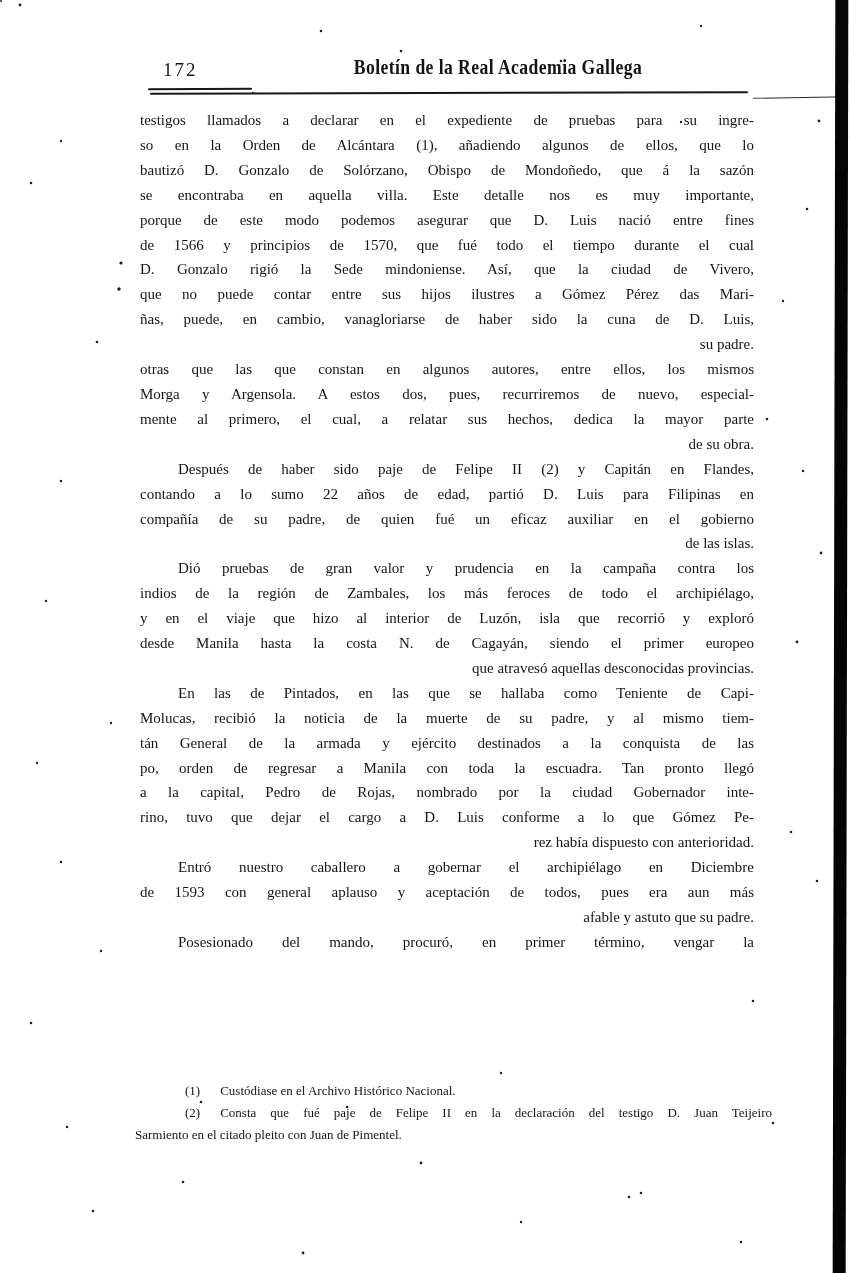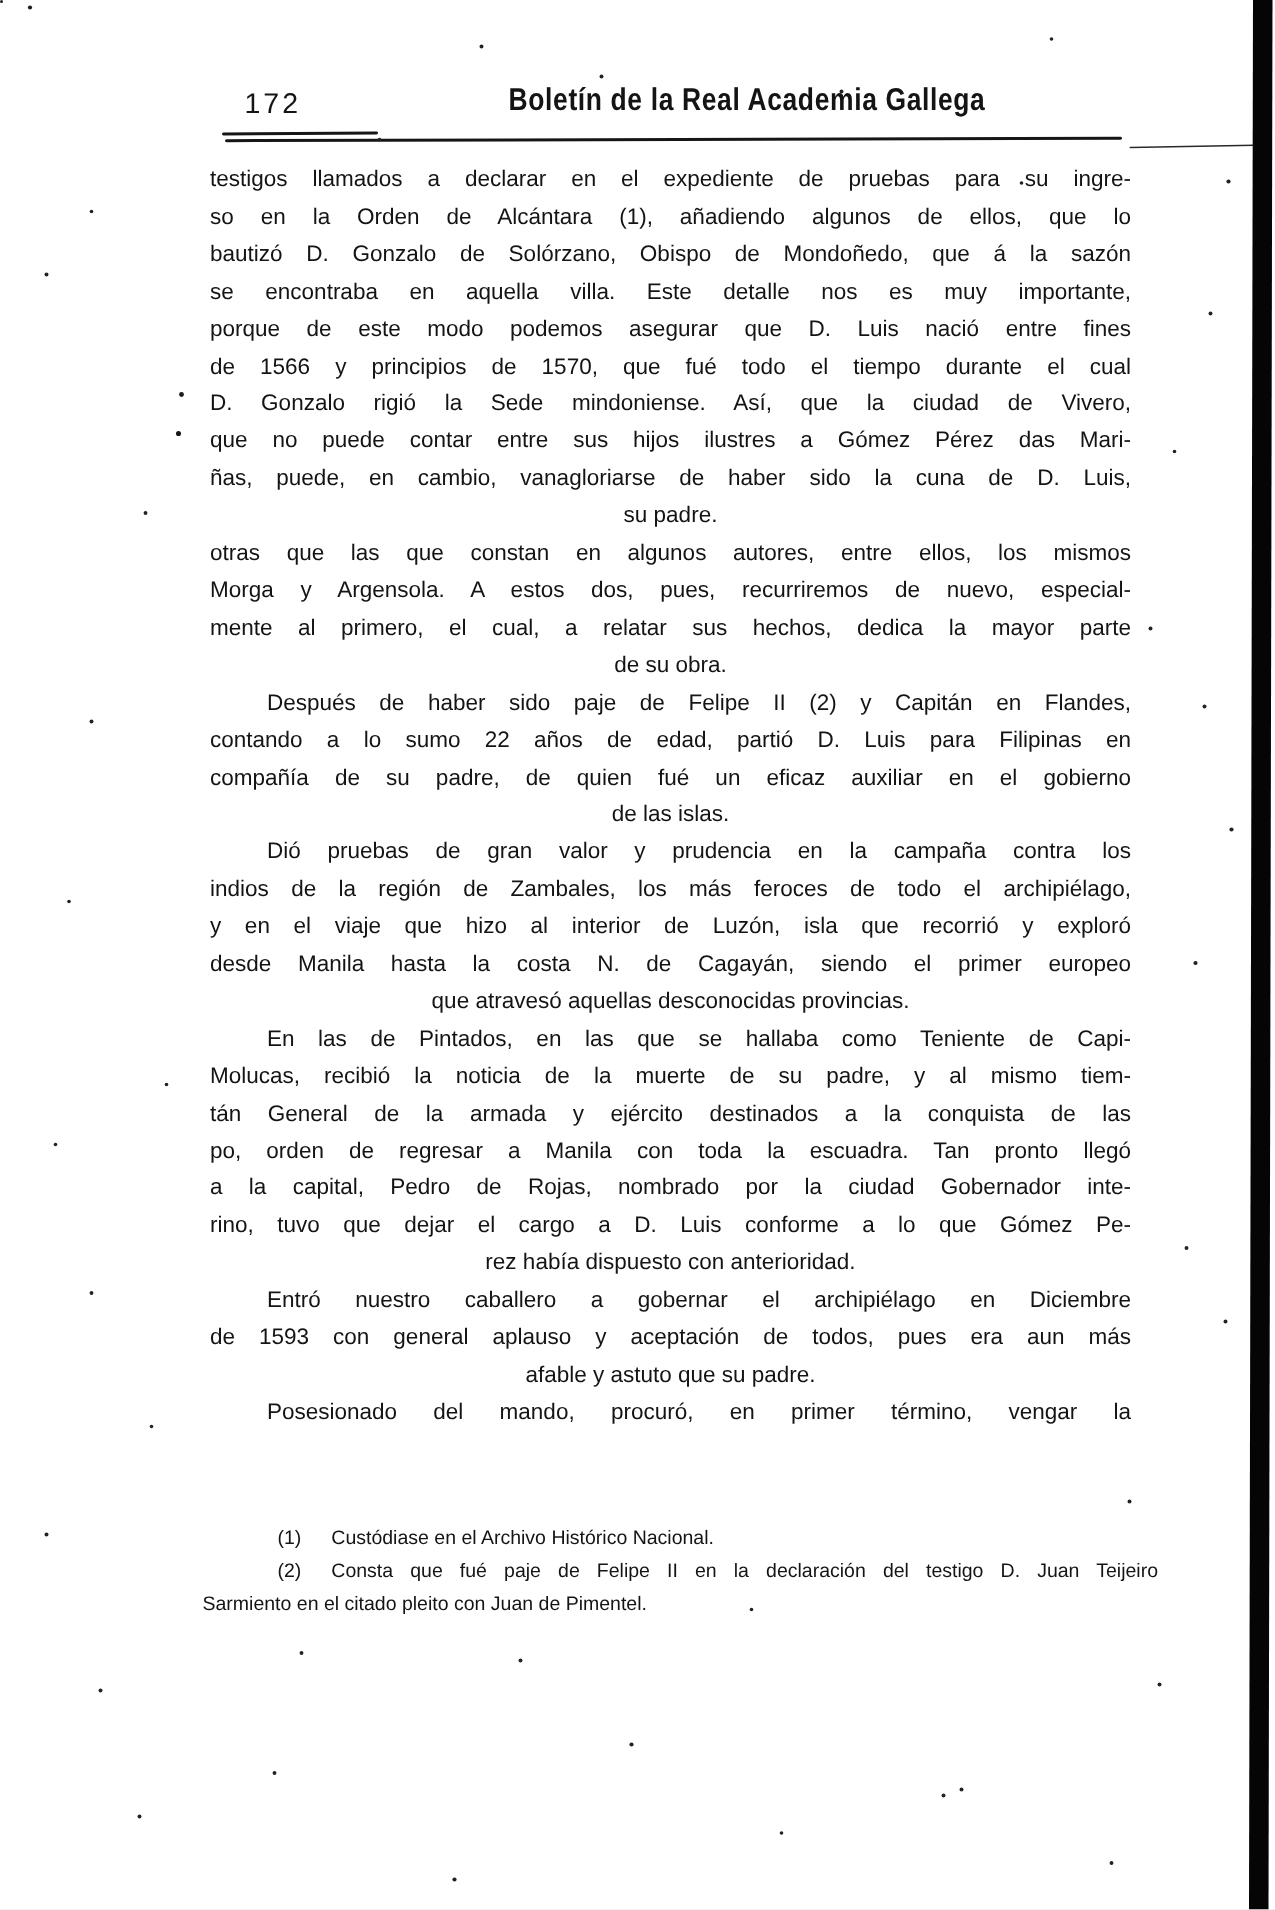--- a/index.html
+++ b/index.html
@@ -1,44 +1,44 @@
 <!DOCTYPE html>
 <html><head>
 <meta charset="utf-8">
 <style>
   html,body{margin:0;padding:0;background:#e8e8e8;}
   .page{
     position:relative;width:850px;height:1273px;background:#ffffff;
-    overflow:hidden;font-family:Liberation Sans, sans-serif;
+    overflow:hidden;font-family:Liberation Serif, serif;
     color:#141414;
   }
   
   .page-num{
     position:absolute;left:163px;top:59px;font-size:19px;letter-spacing:2px;
   }
   .header-title{
     position:absolute;left:498px;top:55px;font-size:21px;font-weight:bold;
     white-space:nowrap;transform:translateX(-50%) scaleX(0.84);
     transform-origin:center top;letter-spacing:0.5px;
   }
   .rule{position:absolute;background:#161616;border-radius:1px;}
   .rule-pagenum{left:148px;top:88px;width:104px;height:2px;transform:rotate(-0.3deg);}
   .rule-main{left:150px;top:92px;width:598px;height:2px;transform:rotate(-0.15deg);}
   .rule-right{left:753px;top:97px;width:93px;height:1px;background:#2a2a2a;transform:rotate(-1deg);}
   
   .body-text{
     position:absolute;left:140px;top:108px;width:614px;
     font-size:15px;line-height:24.9px;
   }
-  .line{text-align:center;}
+  .line{text-align:right;}
   .line.just{text-align:justify;text-align-last:justify;}
   .line.ind{text-indent:38px;}
   
   .footnotes{
-    position:absolute;left:135px;top:1014px;width:637px;
+    position:absolute;left:135px;top:1080px;width:637px;
     font-size:13px;line-height:22px;
   }
   .fn-first{text-indent:50px;}
   .fn-first.just{text-align:justify;text-align-last:justify;}
   .fn-marker{margin-right:20px;}
   
   .scan-strip{
     position:absolute;left:834px;top:-4px;width:13px;height:1281px;
     background:#050505;transform:rotate(0.12deg);
   }

